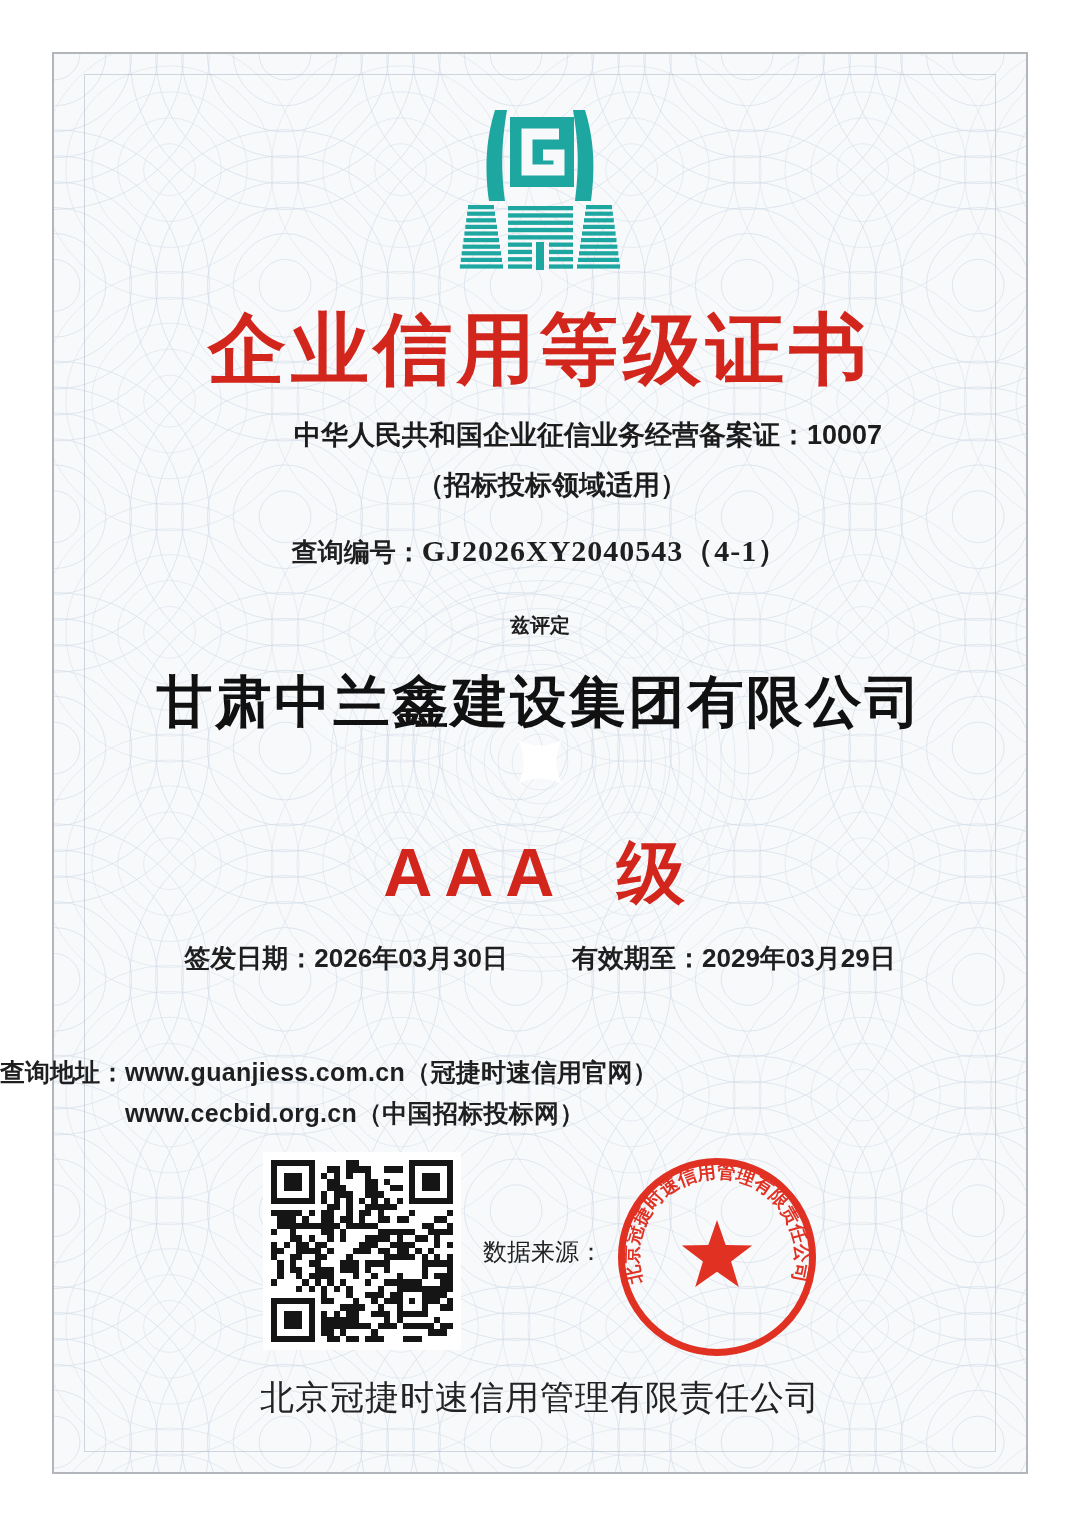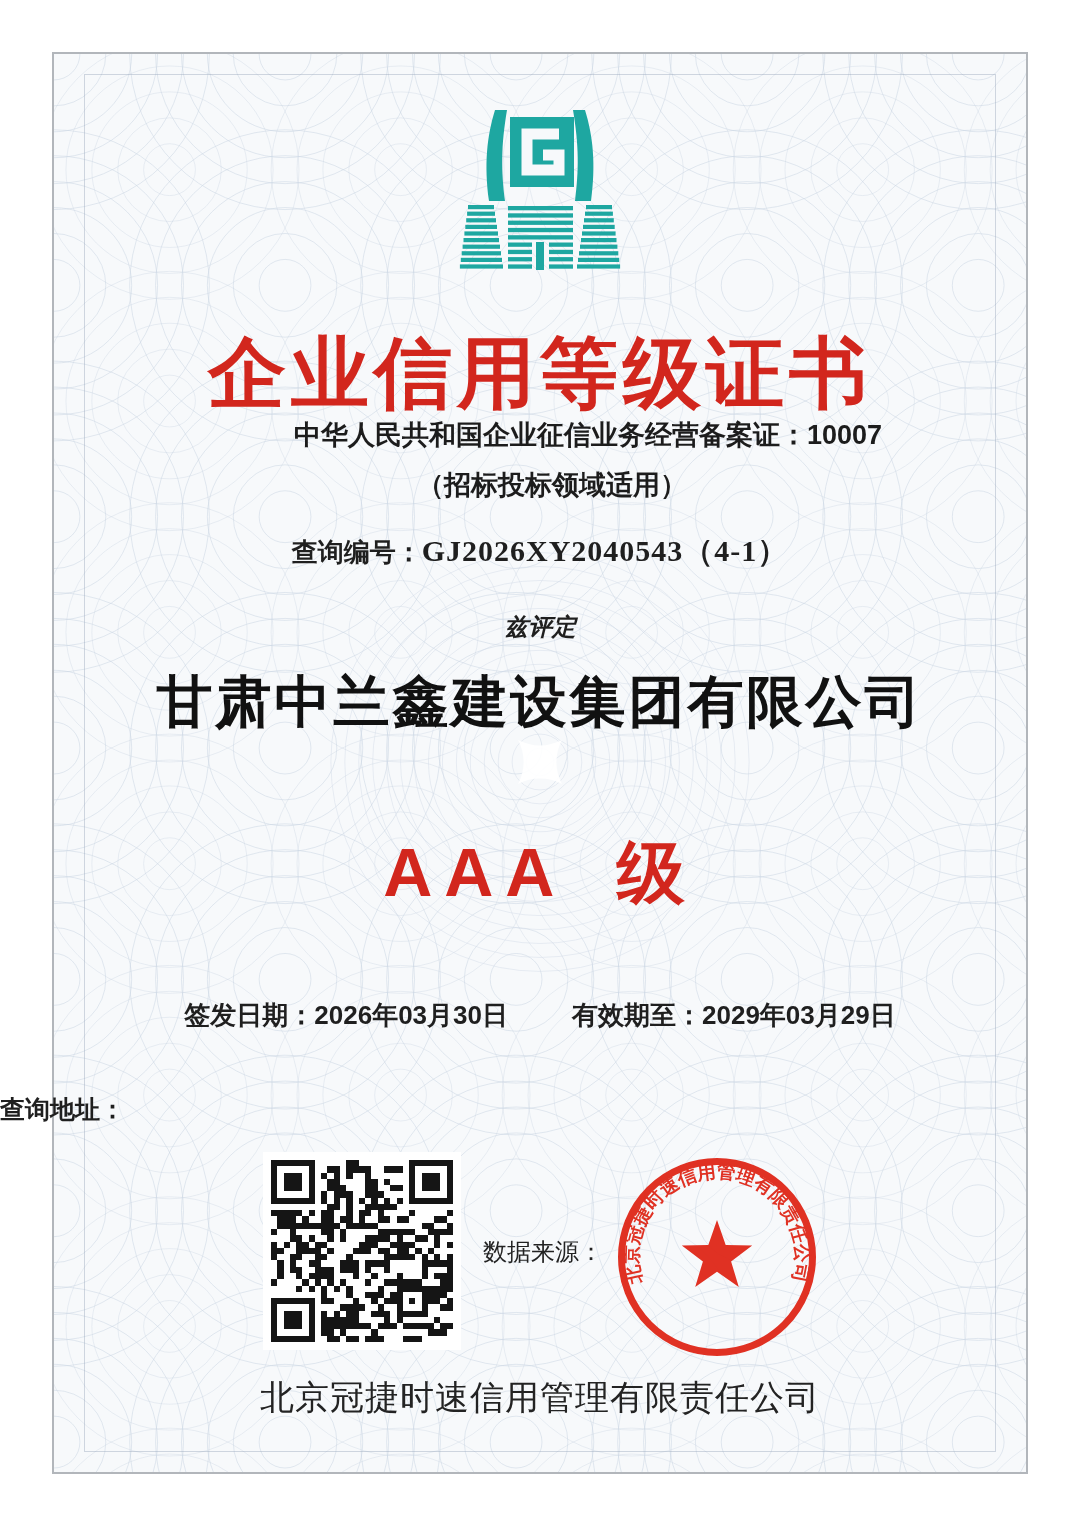--- a/index.html
+++ b/index.html
@@ -4,32 +4,32 @@
 <style>
   html,body{margin:0;padding:0;background:#ffffff;}
   .page{position:relative;width:1080px;height:1526px;background:#ffffff;overflow:hidden;
         font-family:"Liberation Sans","DejaVu Sans",sans-serif;color:#1f1f1f;}
   .frame{position:absolute;left:52px;top:52px;right:52px;bottom:52px;
          border:2px solid #b2b6bb;background:#f7f9fb;overflow:hidden;}
   .inner-line{position:absolute;left:30px;right:30px;top:20px;bottom:20px;
               border:1px solid rgba(155,168,188,0.45);pointer-events:none;}
   .guilloche{position:absolute;left:0;top:0;width:100%;height:100%;}
   .abs{position:absolute;left:0;width:1080px;text-align:center;line-height:1;}
-  .title{top:334px;font-size:78px;font-weight:800;color:var(--red);letter-spacing:5px;}
+  .title{top:310px;font-size:78px;font-weight:800;color:var(--red);letter-spacing:5px;}
   .record{top:422px;font-size:27px;font-weight:700;letter-spacing:0px;color:#1c1c1c;margin-left:48px;}
   .scope{top:472px;font-size:27px;font-weight:700;color:#1c1c1c;padding-left:12px;}
   .query-row{top:536px;display:flex;justify-content:center;align-items:baseline;gap:0;}
   .query-label{font-size:26px;font-weight:700;}
   .query-number{font-size:30px;font-weight:700;font-family:"Liberation Serif","DejaVu Serif",serif;letter-spacing:1px;}
-  .hereby{top:615px;font-size:24px;font-weight:700;font-style:italic;}
+  .hereby{top:615px;font-size:20px;font-weight:700;}
   .company{top:678px;font-size:56px;font-weight:600;letter-spacing:3px;
            font-family:Liberation Mono, monospace;color:#111;}
   .grade{top:838px;font-size:68px;font-weight:800;color:var(--red);letter-spacing:12px;word-spacing:22px;}
-  .validity{top:1002px;display:flex;justify-content:center;gap:64px;font-size:26px;font-weight:700;}
-  .lookup{top:1089px;display:flex;justify-content:flex-start;align-items:flex-start;font-size:25px;font-weight:700;}
+  .validity{top:945px;display:flex;justify-content:center;gap:64px;font-size:26px;font-weight:700;}
+  .lookup{top:1052px;display:flex;justify-content:flex-start;align-items:flex-start;font-size:25px;font-weight:700;}
   .lookup .urls{text-align:left;}
   .lookup .urls div{line-height:41px;letter-spacing:0.3px;}
   .lookup-label{line-height:41px;}
   .qr-box{position:absolute;left:263px;top:1152px;width:198px;height:198px;background:#ffffff;
           box-sizing:border-box;padding:8px;}
   .qr-box svg{width:100%;height:100%;display:block;}
   .data-source{position:absolute;left:483px;top:1240px;font-size:24px;
                font-family:"Liberation Serif","DejaVu Serif",serif;color:#222;line-height:1;}
   .seal{position:absolute;left:606px;top:1146px;width:222px;height:222px;opacity:0.95;}
   .issuer{top:1380px;font-size:34px;font-weight:400;letter-spacing:1px;color:#232323;}
@@ -521,20 +521,24 @@
     <span>
       <span>签发日期：</span><span>2026年03月30日</span>
     </span>
     <span>
       <span>有效期至：</span><span>2029年03月29日</span>
     </span>
   </div>
 
   <div class="abs lookup">
     <span class="lookup-label">查询地址：</span>
+    <span class="urls">
+      <div>www.guanjiess.com.cn（冠捷时速信用官网）</div>
+      <div>www.cecbid.org.cn（中国招标投标网）</div>
+    </span>
   </div>
 
   <div class="qr-box">
     <svg id="qr" viewBox="0 0 29 29" shape-rendering="crispEdges">
         <rect x="0" y="0" width="1" height="1" fill="#151515"></rect>
         <rect x="1" y="0" width="1" height="1" fill="#151515"></rect>
         <rect x="2" y="0" width="1" height="1" fill="#151515"></rect>
         <rect x="3" y="0" width="1" height="1" fill="#151515"></rect>
         <rect x="4" y="0" width="1" height="1" fill="#151515"></rect>
         <rect x="5" y="0" width="1" height="1" fill="#151515"></rect>

